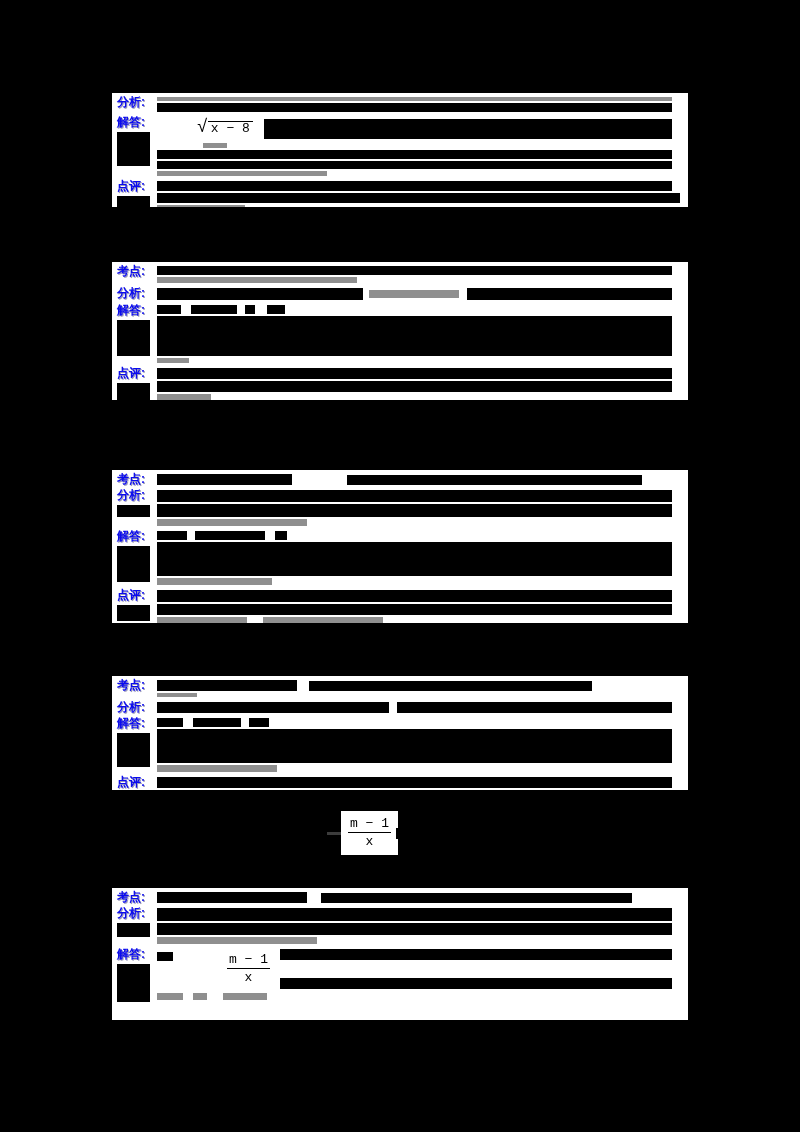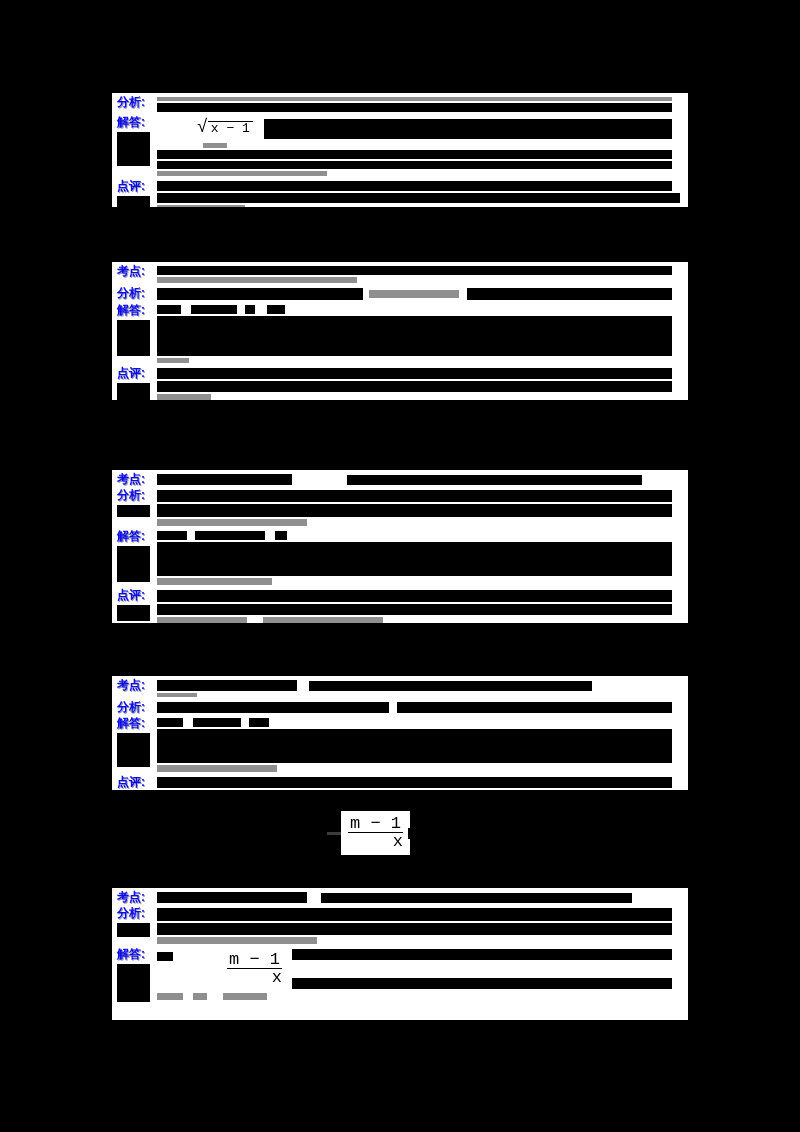--- a/index.html
+++ b/index.html
@@ -16,22 +16,22 @@
   .line { display:flex; align-items:flex-start; margin-bottom:2px; }
   .seg-bar { background:#000; flex:0 0 auto; }
   .seg-faint { background:#8f8f8f; flex:0 0 auto; }
   .seg-gap { flex:0 0 auto; }
   .fill { flex:1 1 auto !important; }
   .stack { flex:1 1 auto; display:flex; flex-direction:column; min-width:0; }
   .sqrt { display:inline-flex; background:#fff; color:#000; flex:0 0 auto;
           font-family:"Liberation Mono", monospace; font-size:13px; padding:1px 5px 5px 2px; }
   .sqrt .rad { font-size:18px; line-height:18px; }
   .sqrt .expr { border-top:1.5px solid #000; margin-top:3px; padding:0 3px; line-height:14px; }
-  .fracbox { background:#fff; color:#000; text-align:right; position:relative; flex:0 0 auto;
-             font-family:"Liberation Mono", monospace; font-size:17px; line-height:13px;
+  .fracbox { background:#fff; color:#000; text-align:center; position:relative; flex:0 0 auto;
+             font-family:"Liberation Mono", monospace; font-size:13px; line-height:13px;
              padding:4px 6px 5px; }
   .fracbox .num { display:inline-block; border-bottom:1.5px solid #000; padding:0 2px 2px; white-space:nowrap; }
   .fracbox .den { display:block; padding-top:2px; }
   #standalone-formula { position:absolute; left:327px; top:811px; display:flex; align-items:center; }
   #standalone-formula .fracbox { padding:6px 7px 7px; }
   .dash { width:14px; height:3px; background:#3c3c3c; flex:0 0 auto; }
   .notch { position:absolute; right:-3px; top:17px; width:5px; height:11px; background:#000; }
 </style>
 </head>
 <body>
@@ -62,21 +62,21 @@
       <div class="row">
         <div class="lab-cell">
           <span class="lab">解答:</span>
           <div class="lab-block" style="height: 34px;"></div>
         </div>
         <div class="content">
           <div class="line">
             <div class="seg-gap" style="width: 38px;"></div>
             <span class="sqrt">
               <span class="rad">√</span>
-              <span class="expr">x − 1</span>
+              <span class="expr">x − 8</span>
             </span>
             <div class="seg-gap" style="width: 6px;"></div>
             <div class="seg-bar fill" style="height: 20px; margin-top: 2px;"></div>
           </div>
           <div class="line">
             <div class="seg-gap" style="width: 46px;"></div>
             <div class="seg-faint" style="height: 5px; width: 24px;"></div>
           </div>
           <div class="line">
             <div class="seg-bar fill" style="height: 9px;"></div>

